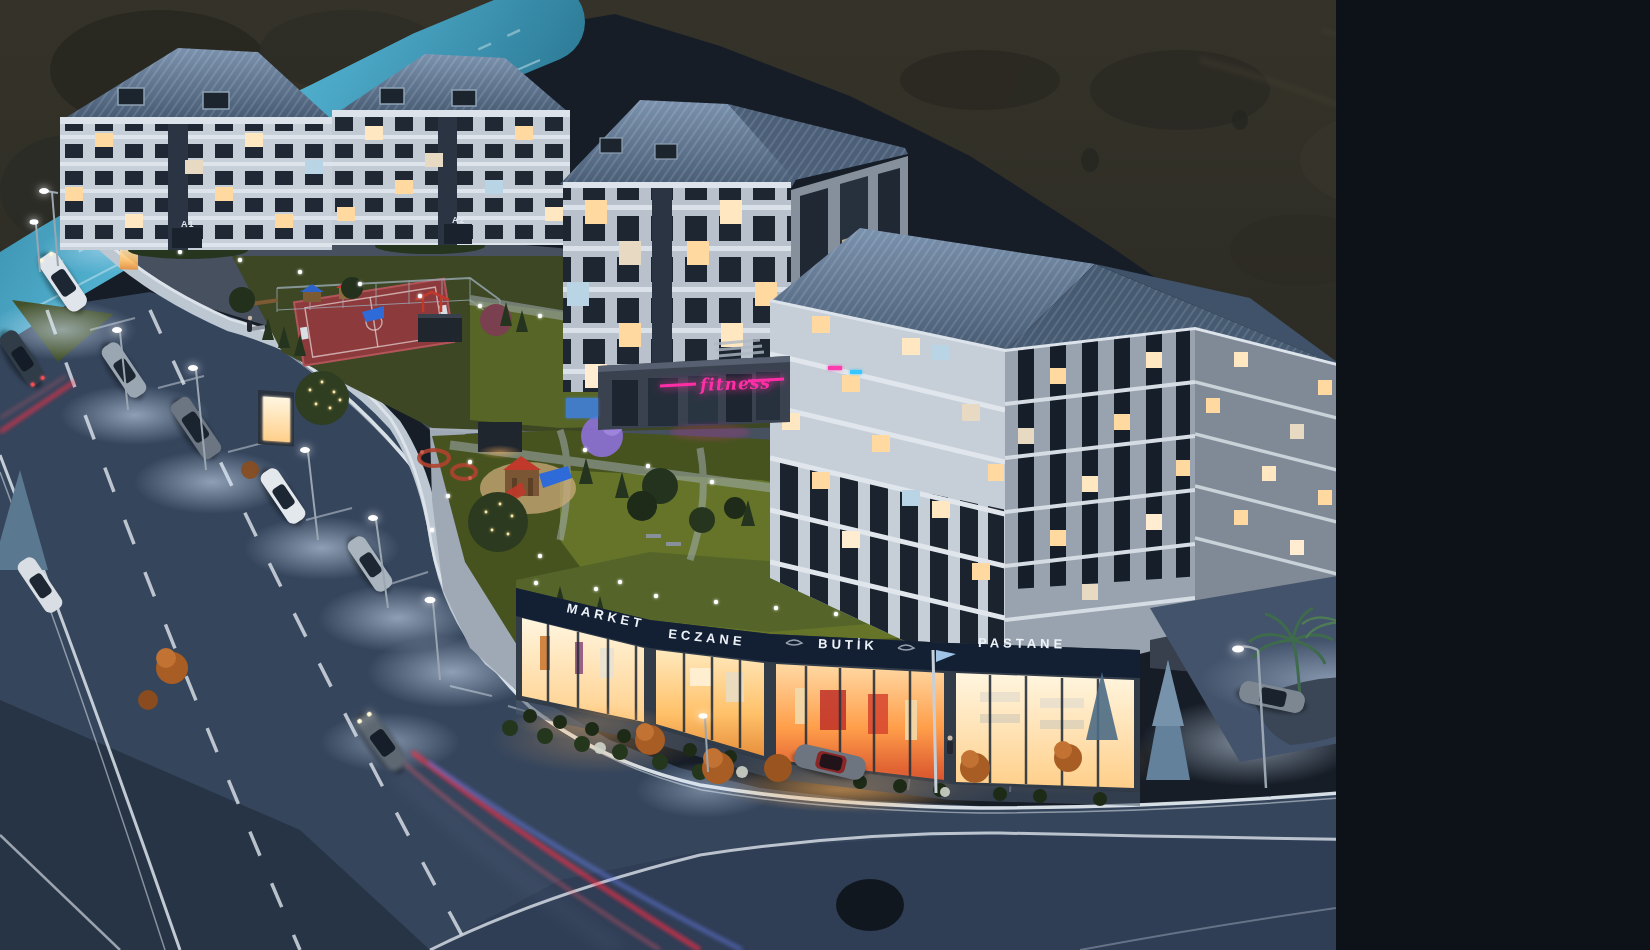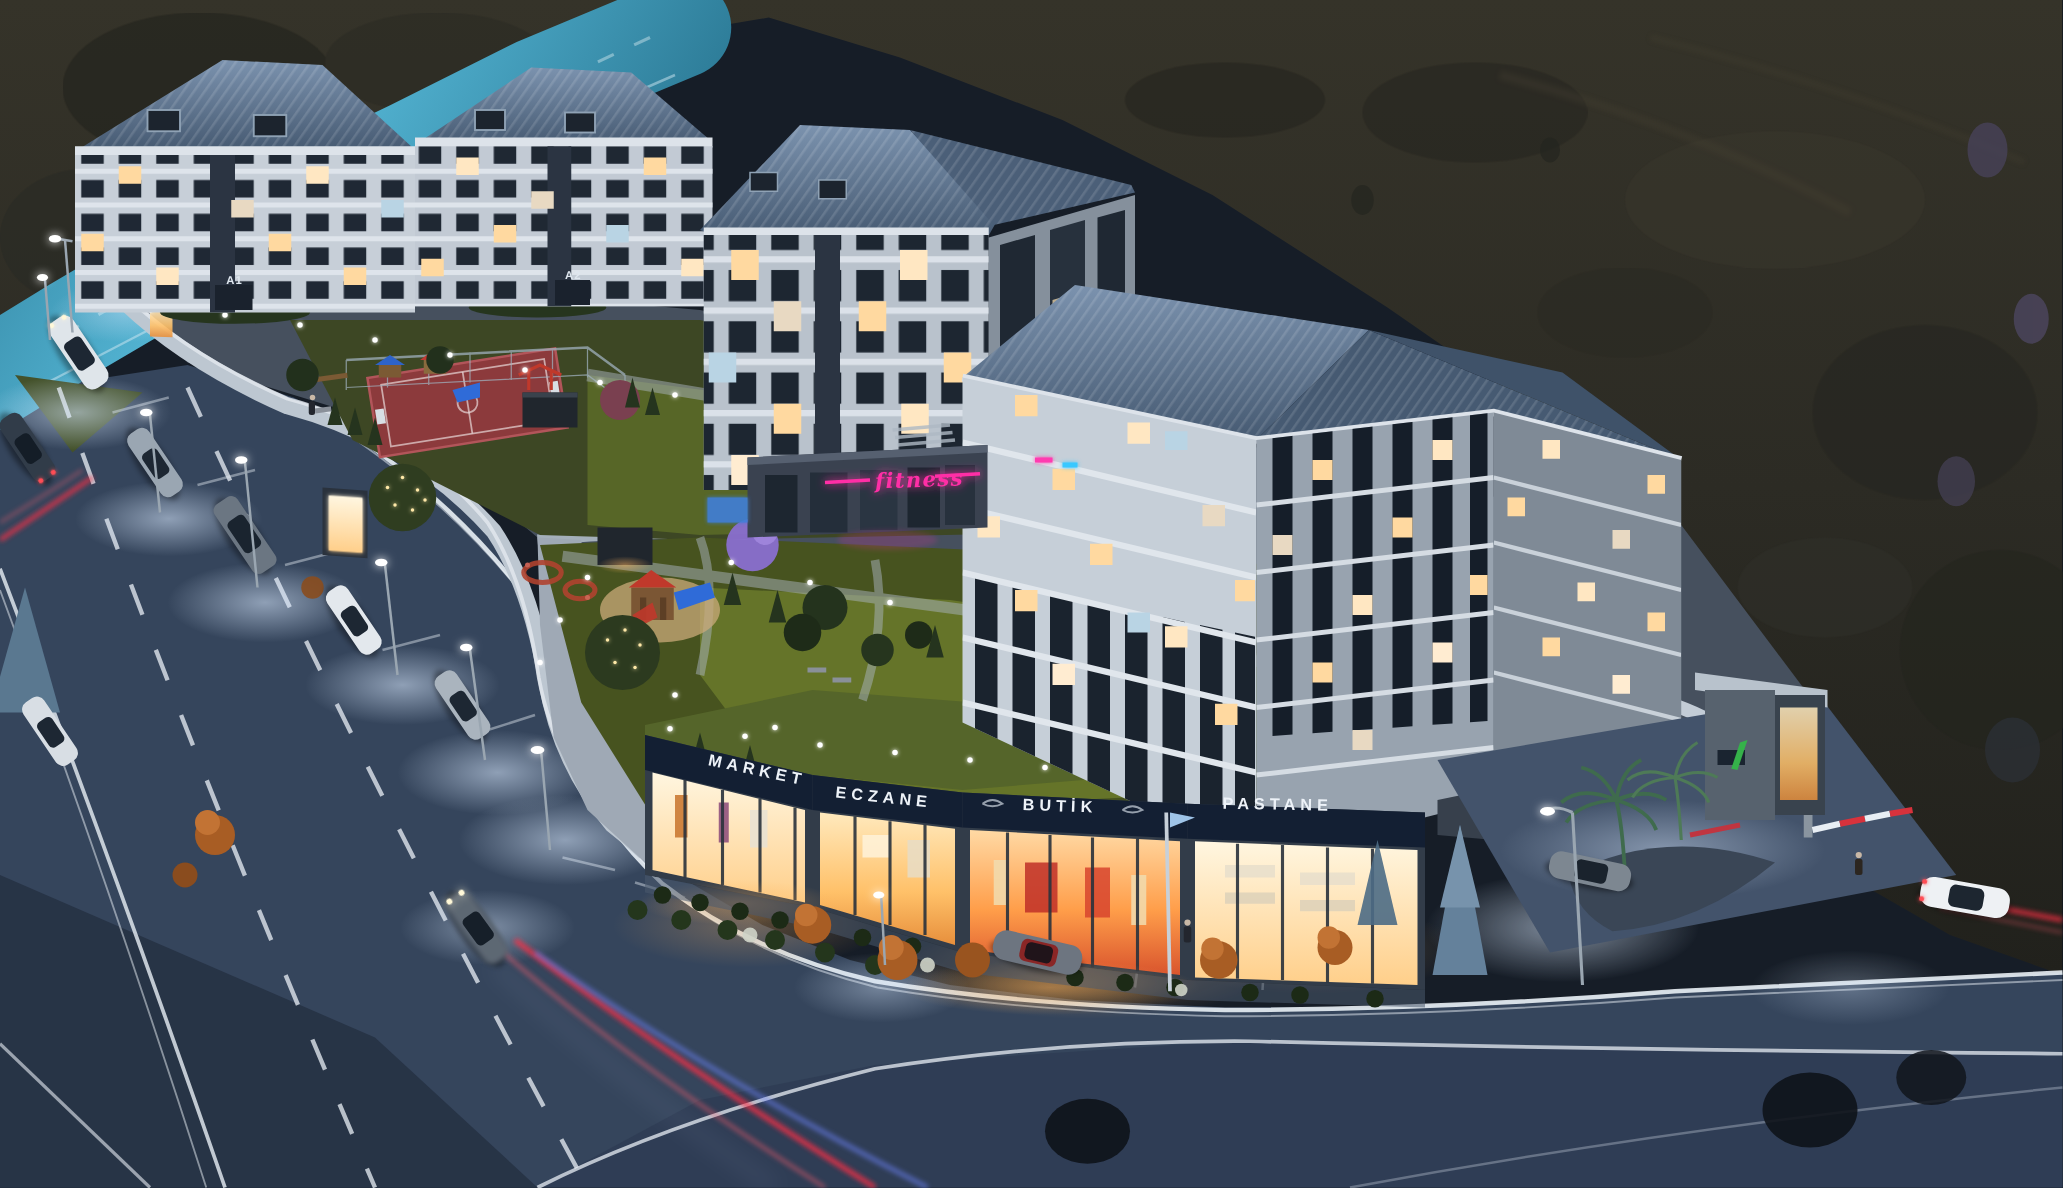--- a/index.html
+++ b/index.html
@@ -1,16 +1,16 @@
 <!DOCTYPE html>
 <html><head>
 <meta charset="utf-8">
 <style>
   html,body{margin:0;padding:0;background:#0d1118;}
-  .stage{width:1650px;height:950px;position:relative;overflow:hidden;font-family:"Liberation Sans",sans-serif;text-align:right;}
+  .stage{width:1336px;height:950px;position:relative;overflow:hidden;font-family:"Liberation Sans",sans-serif;text-align:right;}
   svg{display:block;}
   text{font-family:"Liberation Sans",sans-serif;}
   .sign{font-weight:bold;letter-spacing:4px;font-size:13px;}
   .bldg-label{font-weight:bold;letter-spacing:1px;font-size:9px;fill:#dfe7ef;}
   .neon-text{font-family:"DejaVu Serif",serif;font-style:italic;font-weight:bold;font-size:17px;letter-spacing:1px;}
 </style>
 </head>
 <body>
 
 <div class="stage">

